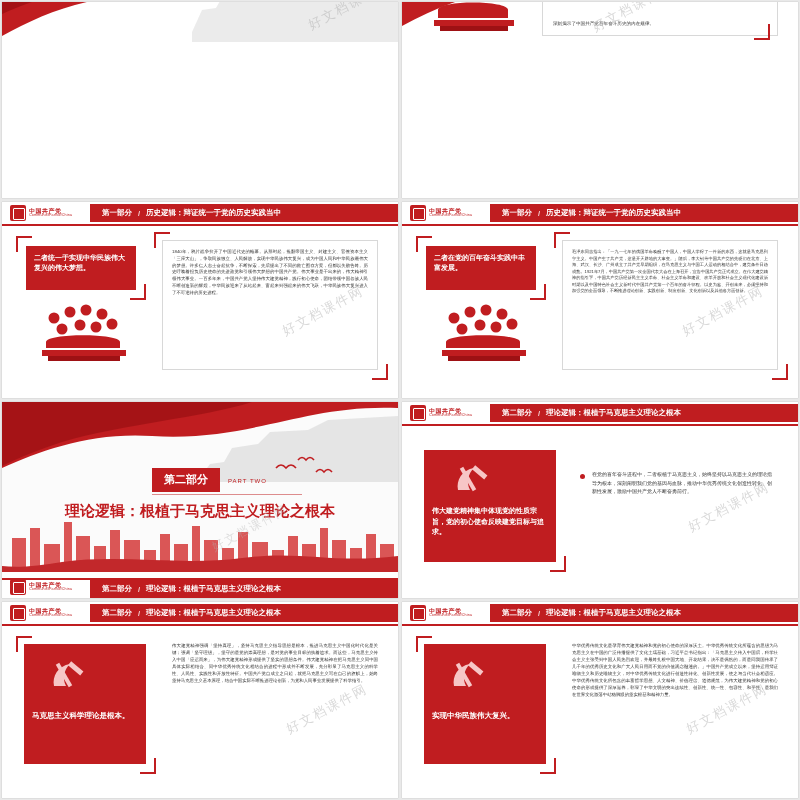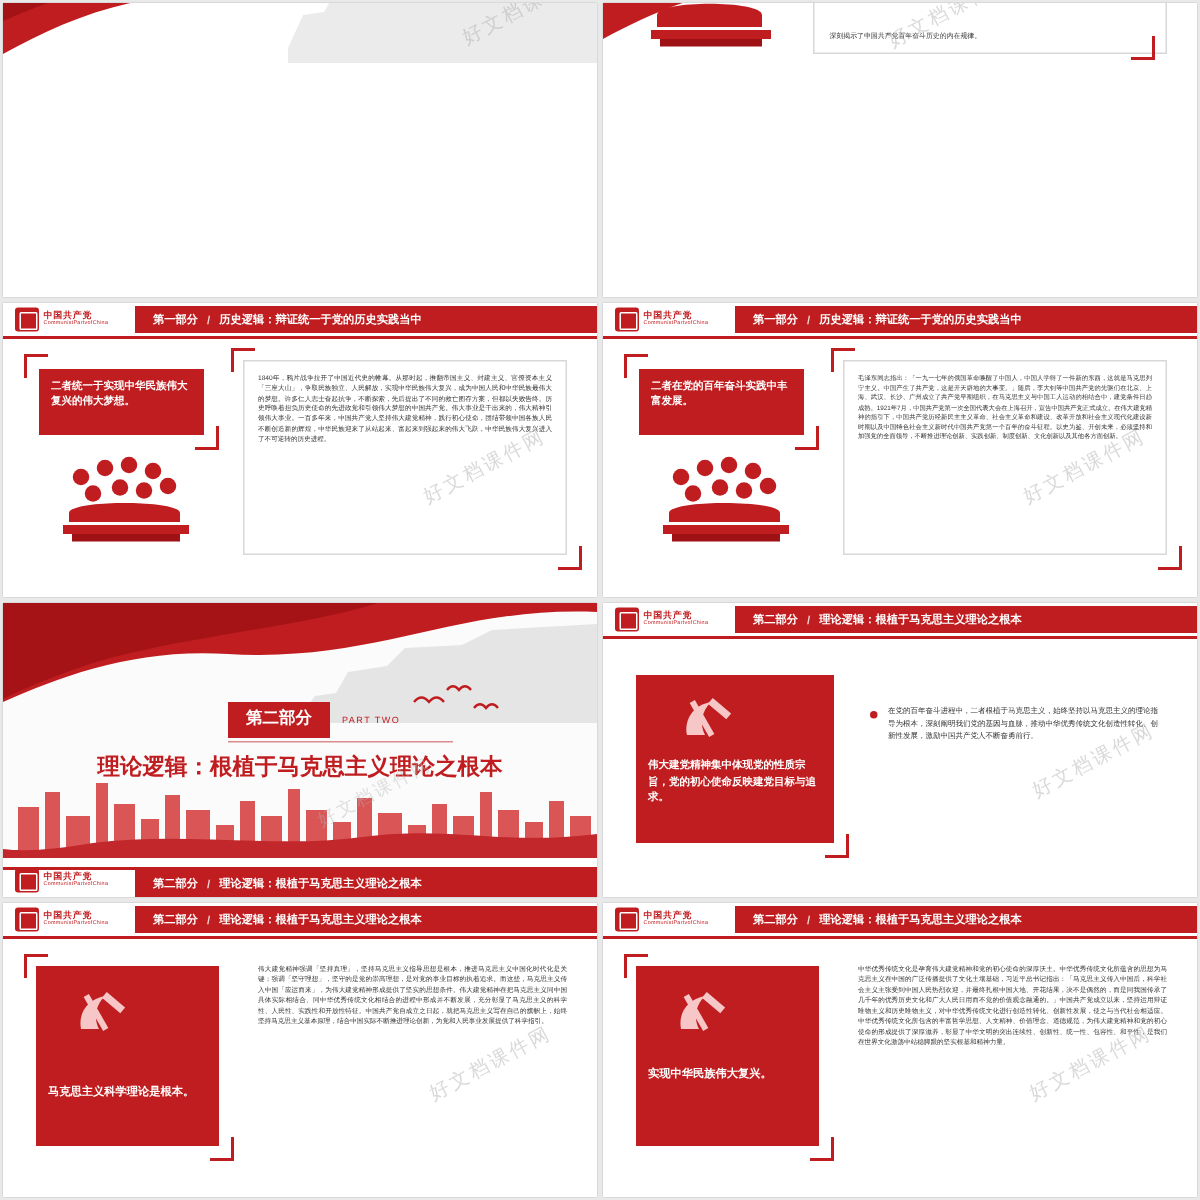--- a/index.html
+++ b/index.html
@@ -365,21 +365,21 @@
     </div>
 
     <div style="position:absolute;left:22px;top:42px;width:122px;height:120px;background:#c01d20;"></div>
     <svg style="position:absolute;left:46px;top:54px;" width="44" height="40" viewBox="0 0 44 40" aria-hidden="true">
       <g fill="#f7c6c6">
         <path d="M6,30 C4,20 10,10 22,8 C16,14 14,22 18,30 Z"></path>
         <rect x="14" y="6" width="4" height="26" transform="rotate(-30 16 19)"></rect>
         <rect x="20" y="10" width="16" height="5" transform="rotate(40 28 12)"></rect>
       </g>
     </svg>
-    <div style="position:absolute;left:30px;top:120px;width:108px;color:#fff;font-size:7.5px;line-height:1.5;font-weight:bold;">马克思主义科学理论是根本。</div>
+    <div style="position:absolute;left:30px;top:108px;width:108px;color:#fff;font-size:7.5px;line-height:1.5;font-weight:bold;">马克思主义科学理论是根本。</div>
     <div class="corner" style="left:14px;top:34px;border-right:none;border-bottom:none;"></div>
     <div class="corner" style="left:138px;top:156px;border-left:none;border-top:none;"></div>
 
     <div class="body-text" style="position:absolute;left:170px;top:40px;width:206px;font-size:4.4px;line-height:1.6;">伟大建党精神强调「坚持真理」，坚持马克思主义指导思想是根本，推进马克思主义中国化时代化是关键；强调「坚守理想」，坚守的是党的崇高理想，是对党的事业目标的执着追求。而这些，马克思主义传入中国「应运而来」，为伟大建党精神形成提供了坚实的思想条件。伟大建党精神在把马克思主义同中国具体实际相结合、同中华优秀传统文化相结合的进程中形成并不断发展，充分彰显了马克思主义的科学性、人民性、实践性和开放性特征。中国共产党自成立之日起，就把马克思主义写在自己的旗帜上，始终坚持马克思主义基本原理，结合中国实际不断推进理论创新，为党和人民事业发展提供了科学指引。</div>
 
     <div class="wm" style="top:98px;right:26px;">好文档课件网</div>
   </div>
 
   <div class="slide">
     <div class="footer" style="top:0;bottom:auto;height:24px;">

